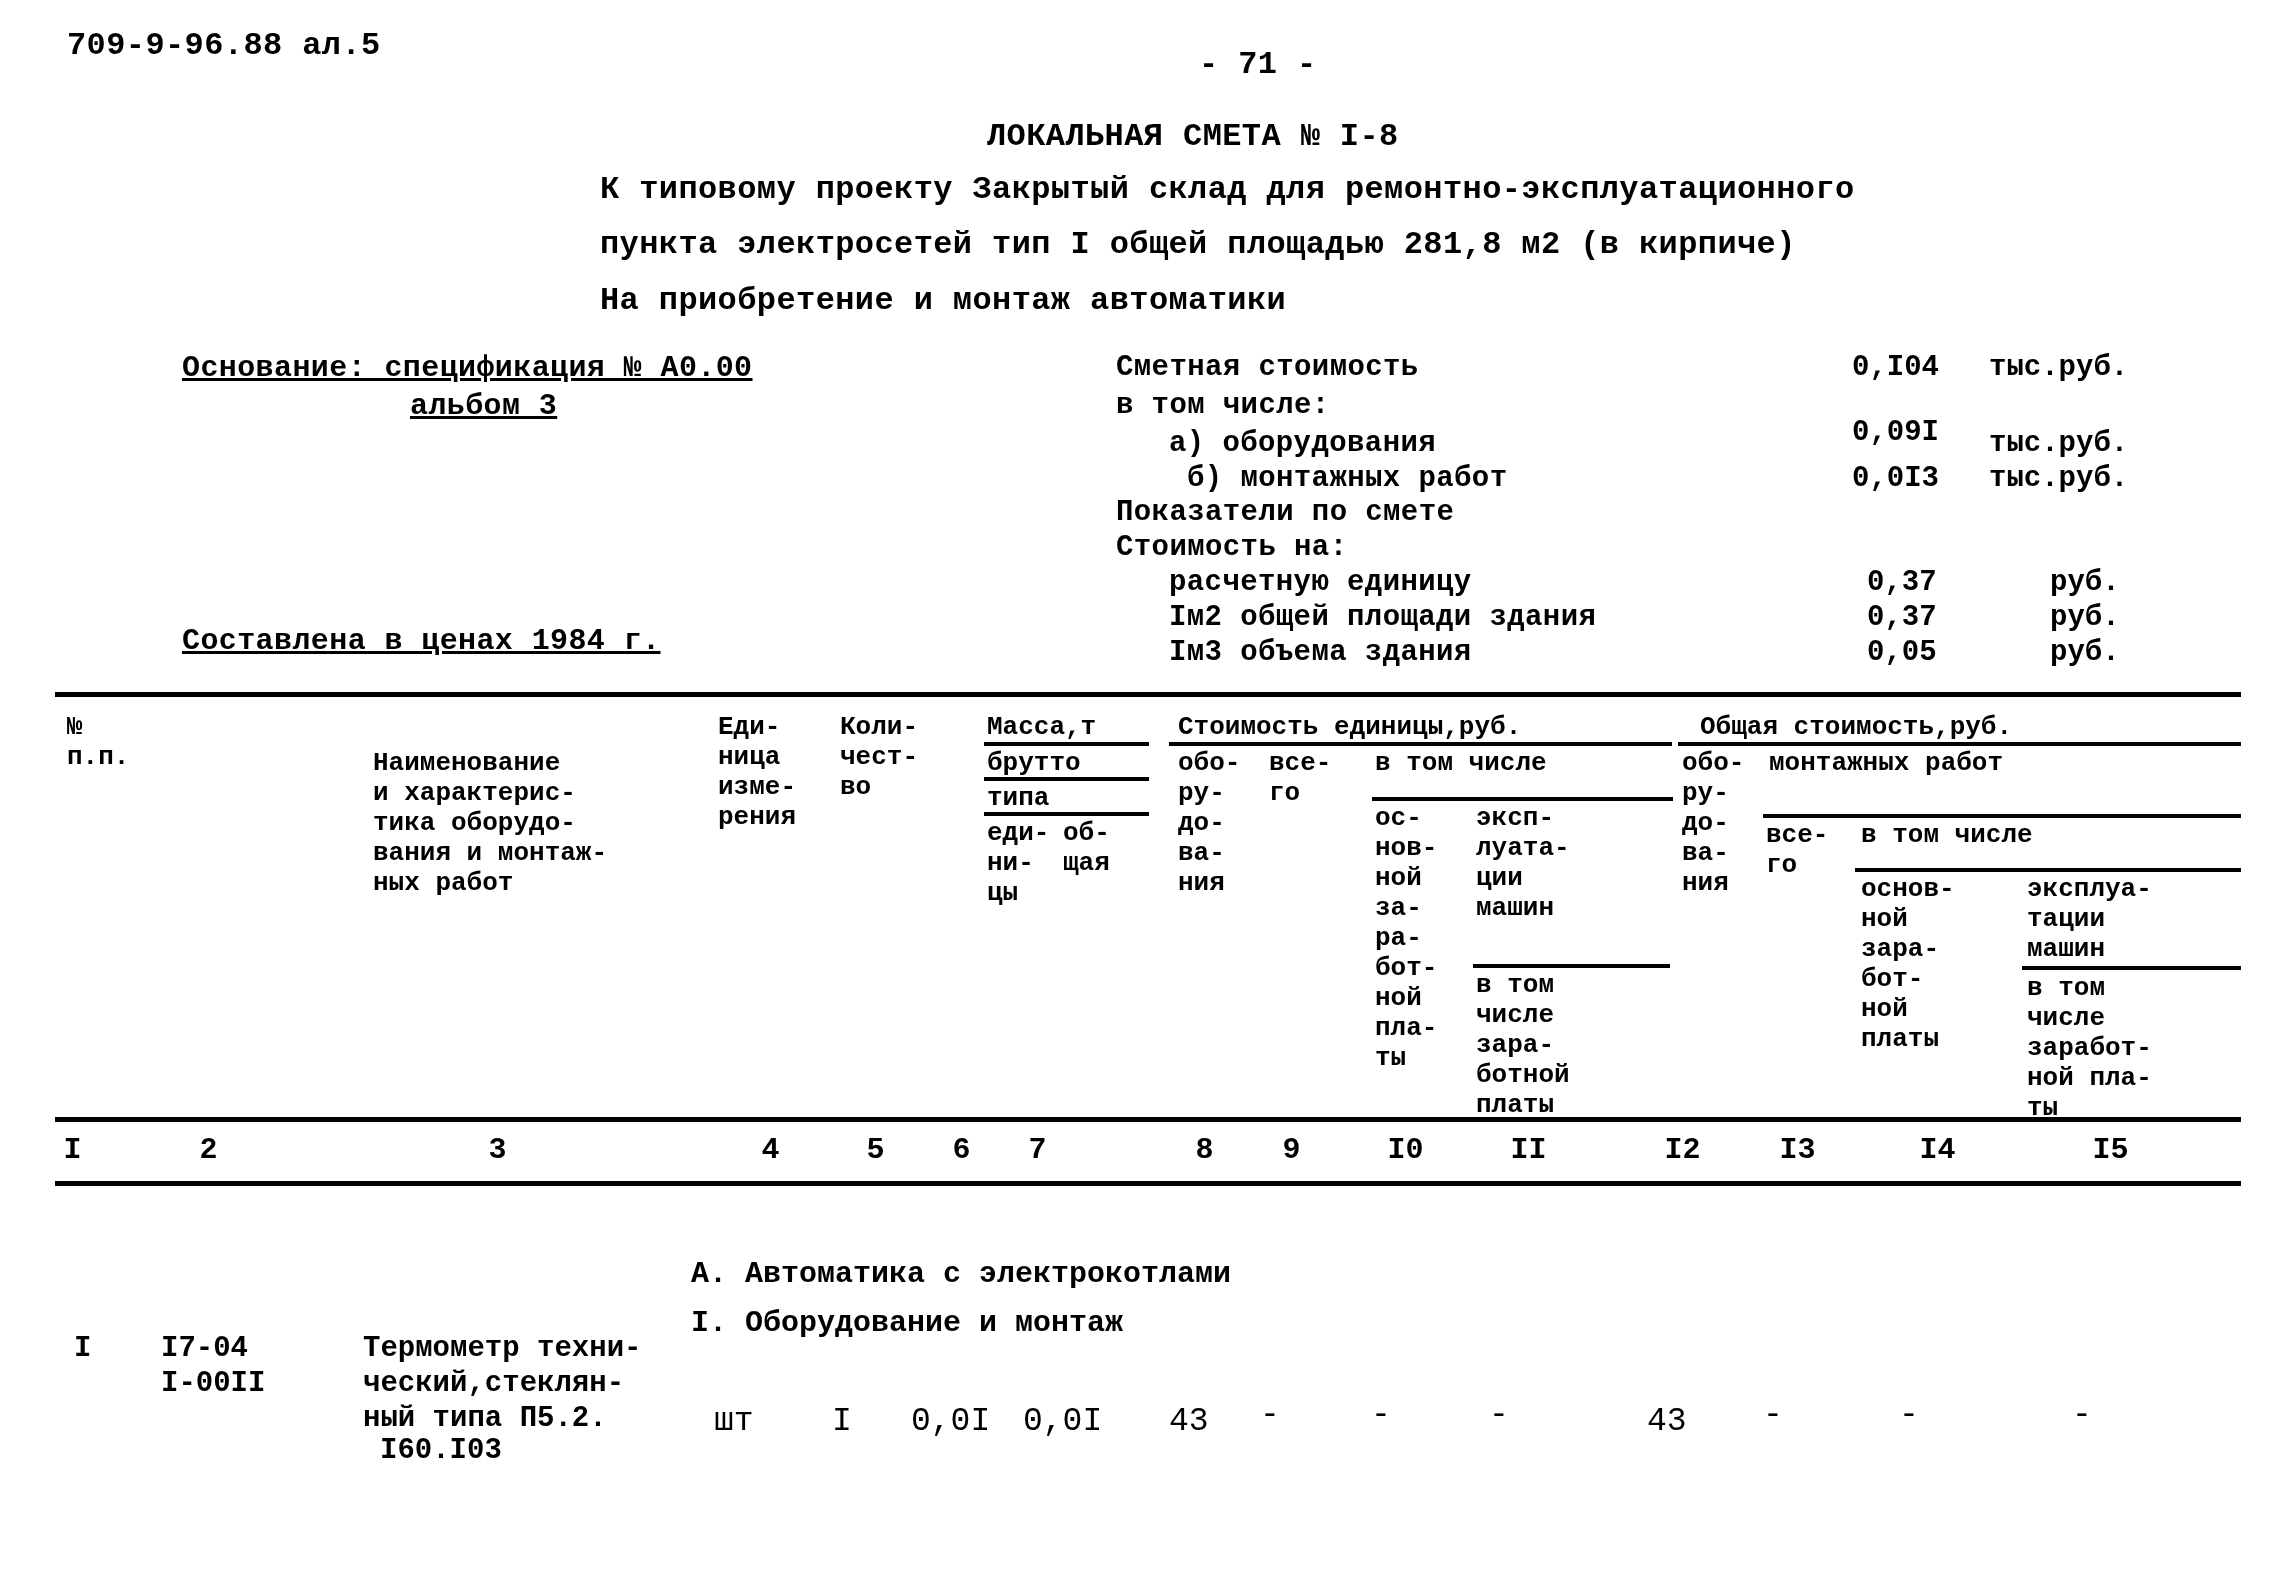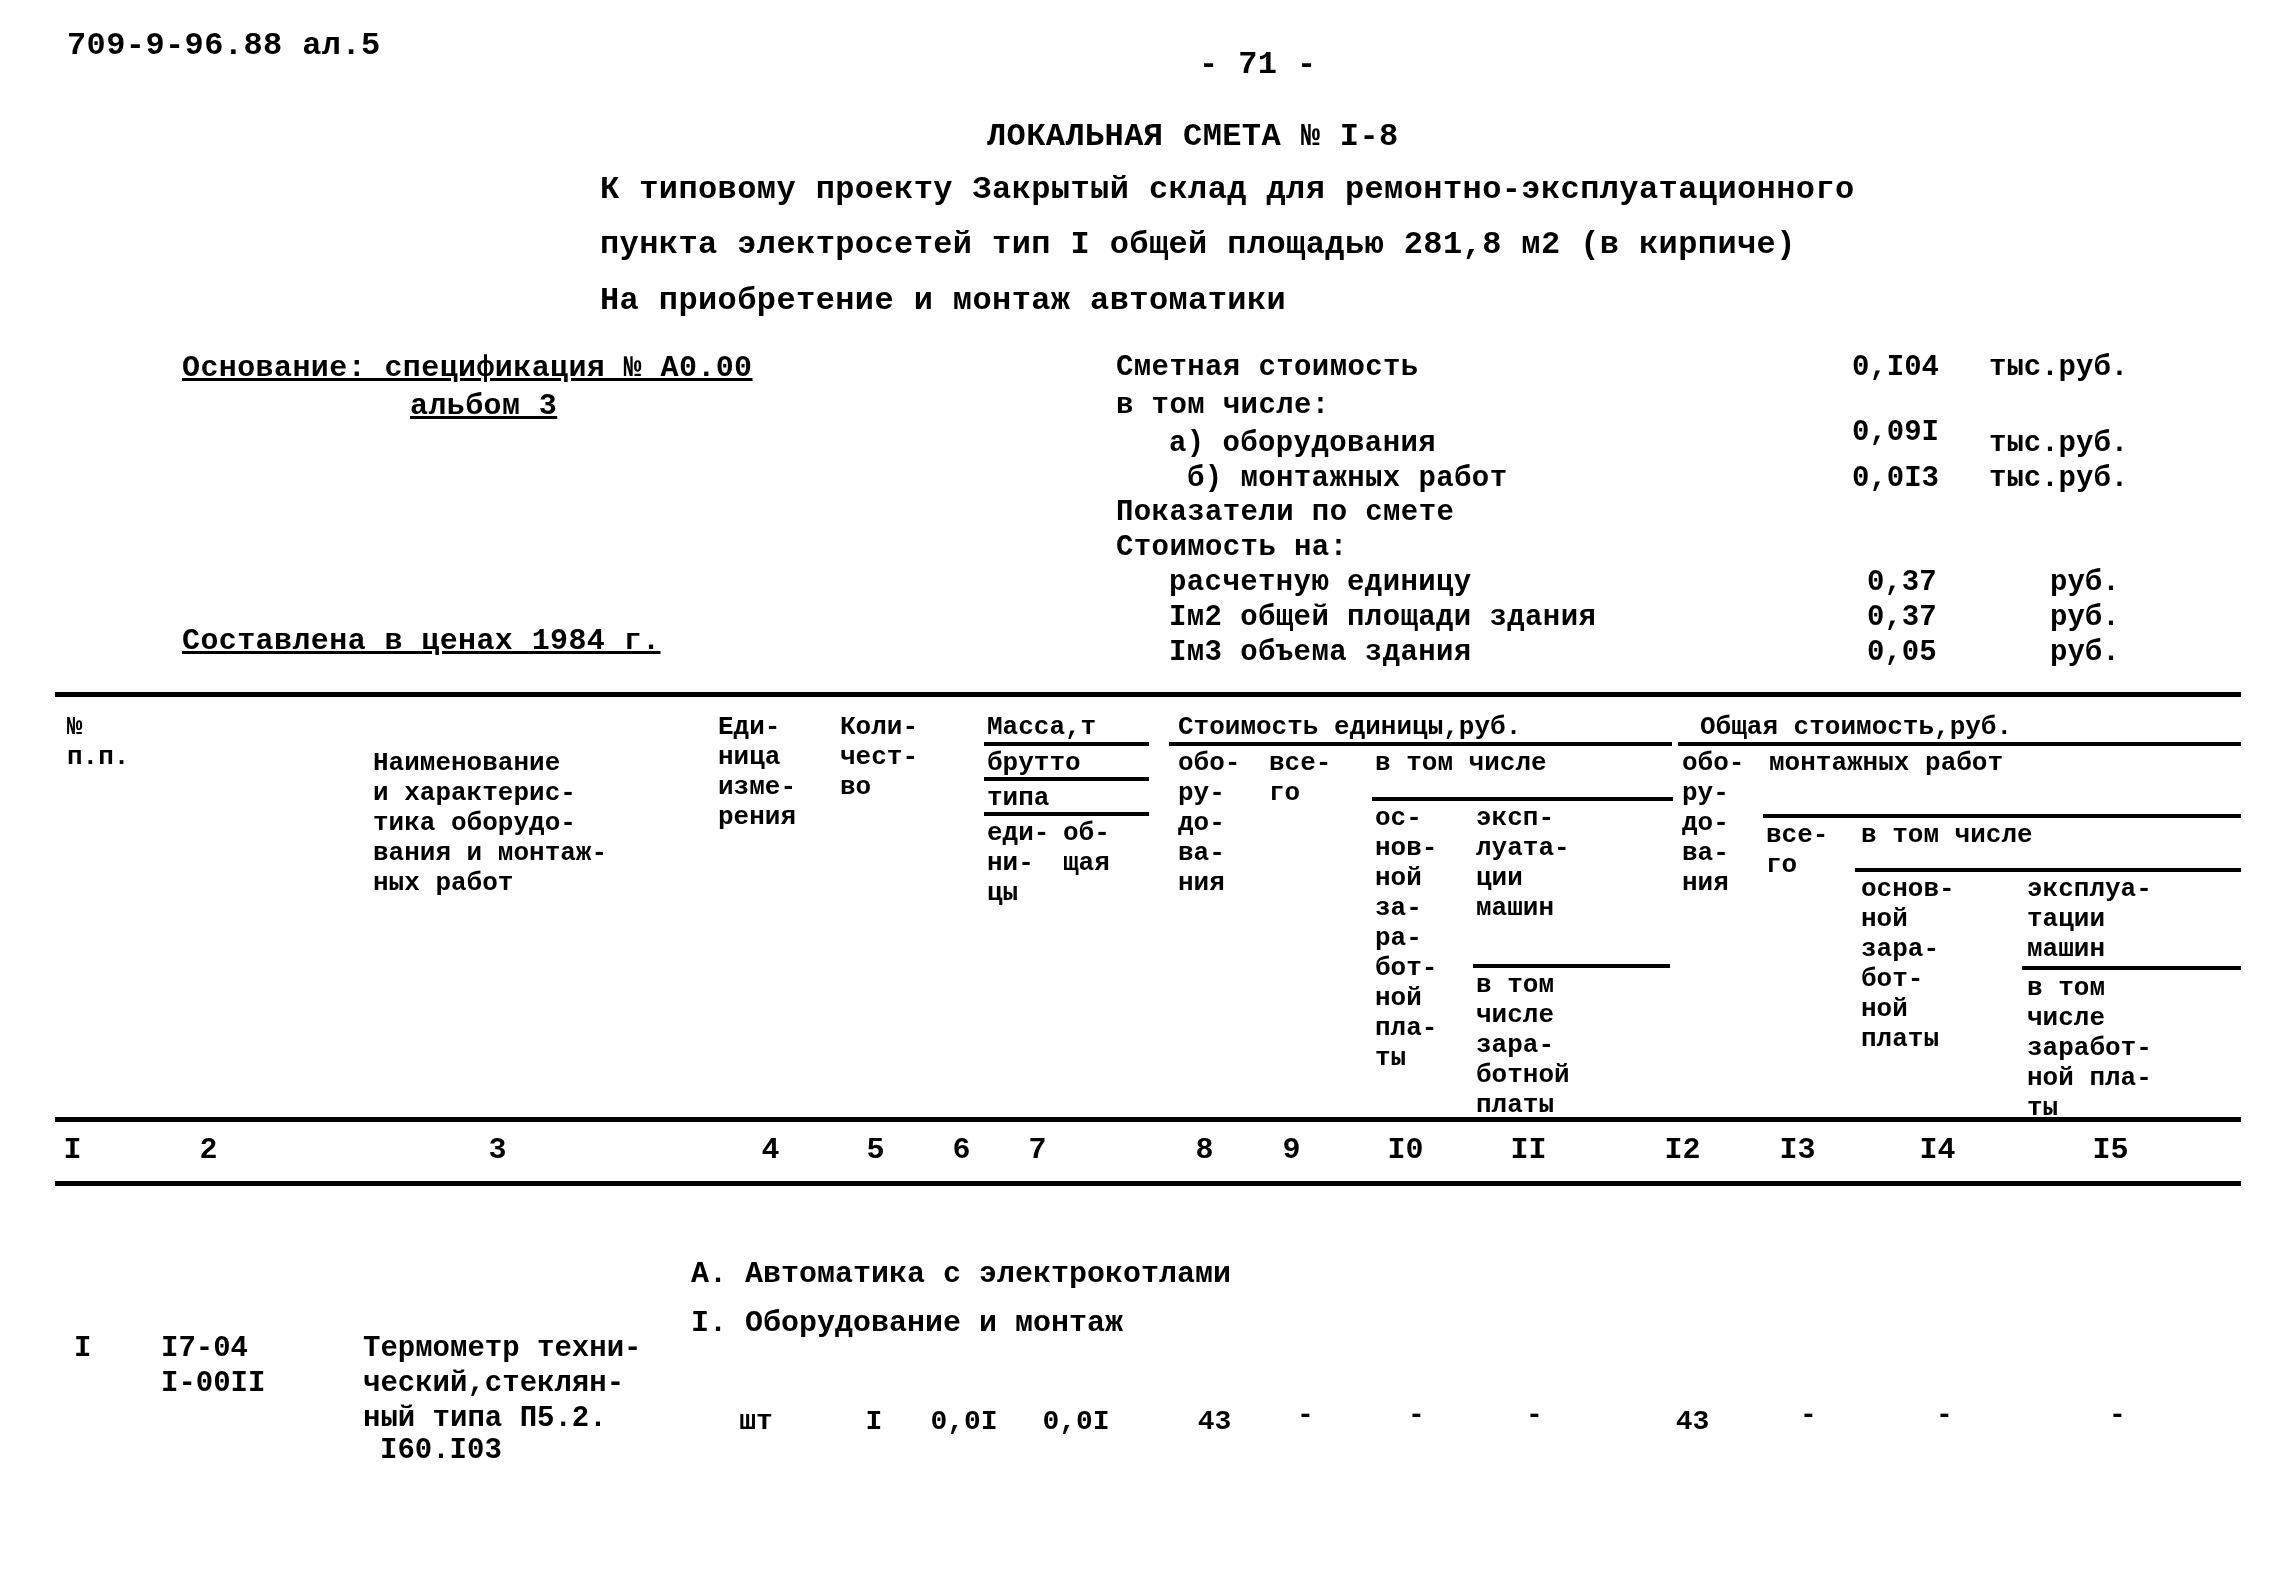--- a/index.html
+++ b/index.html
@@ -46,21 +46,21 @@
   .hc{position:absolute;white-space:pre;font-weight:700;font-size:26px;line-height:30px;}
 
   
   .colnum{position:absolute;font-weight:700;font-size:30px;line-height:35px;text-align:center;}
 
   
   .sect{position:absolute;white-space:pre;font-weight:700;font-size:30px;line-height:36px;margin-top:28px;}
 
   
   .dc{position:absolute;white-space:pre;font-weight:700;font-size:29px;line-height:35px;}
-  .dcc{position:absolute;font-weight:700;font-size:28px;line-height:35px;text-align:center;}
+  .dcc{position:absolute;font-weight:400;font-size:33px;line-height:35px;text-align:left;}
 </style>
 </head>
 <body>
 
 <div class="pg">
 
   <div class="t f42" id="doc-code">709-9-96.88 ал.5</div>
   <div class="t f42" id="page-num">- 71 -</div>
   <div class="t f42" id="smeta-title">ЛОКАЛЬНАЯ СМЕТА № I-8</div>
   <div class="t f42 sub" id="sub1">К типовому проекту Закрытый склад для ремонтно-эксплуатационного</div>

